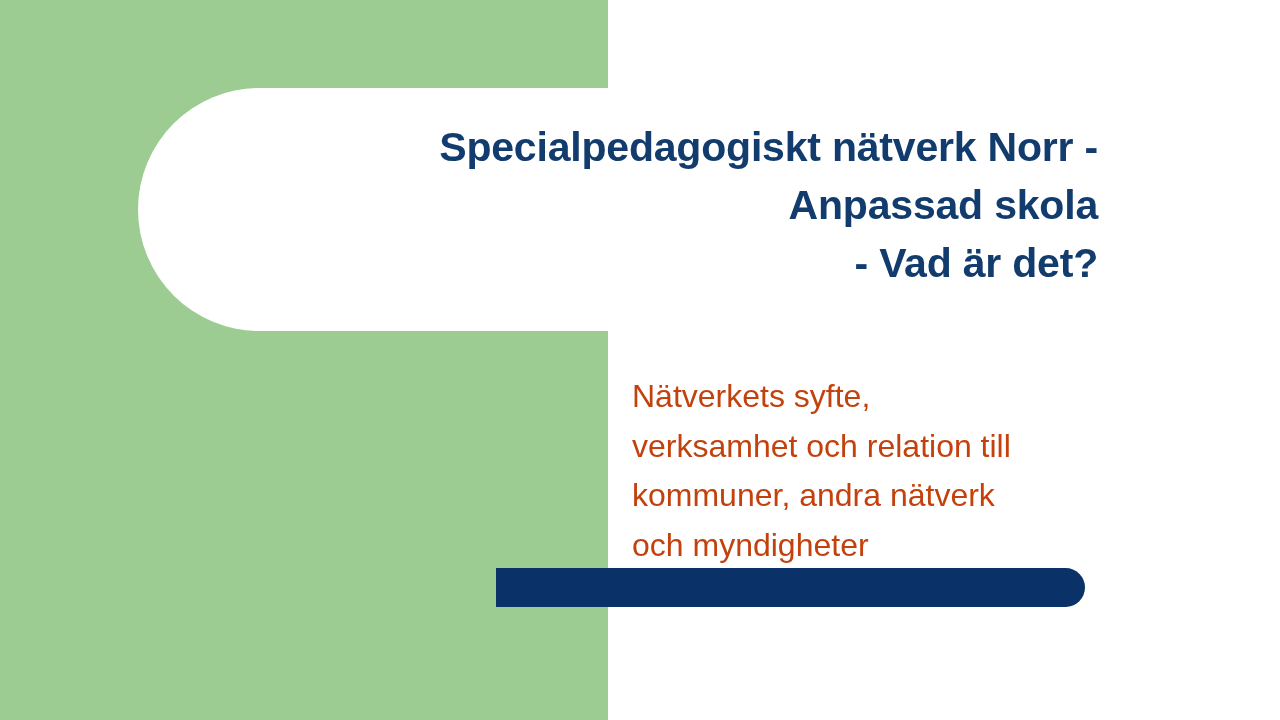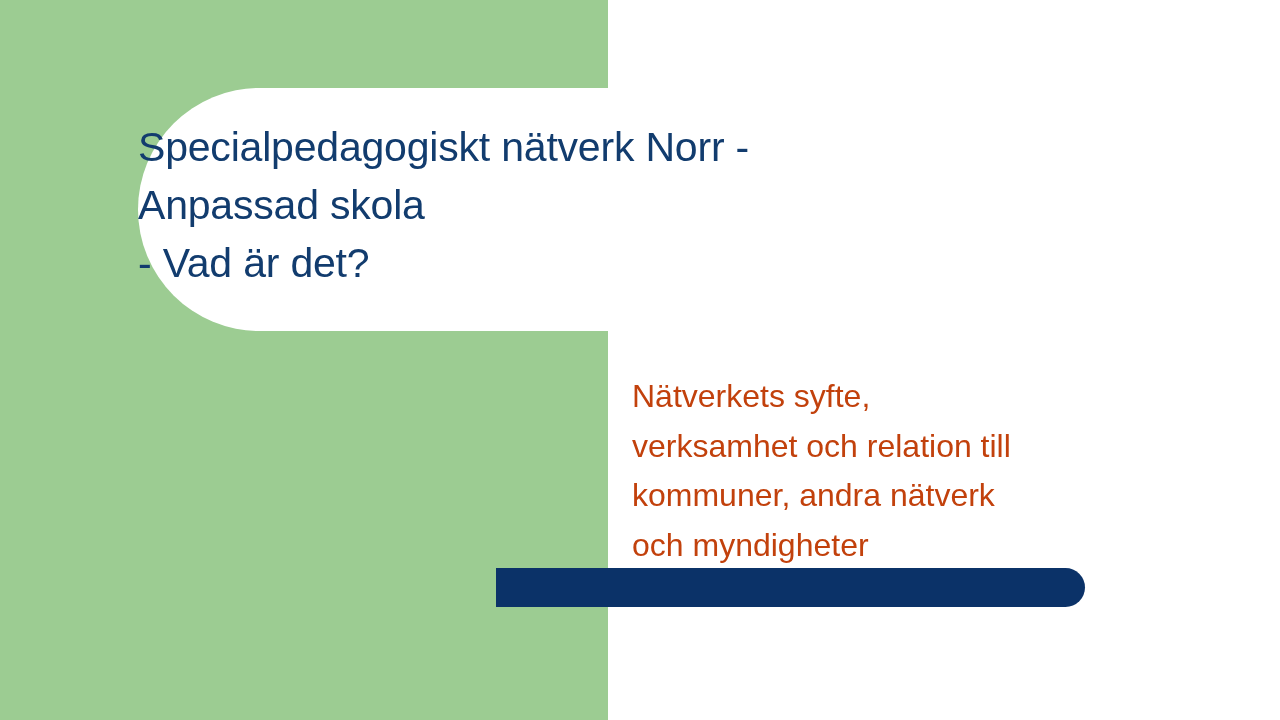--- a/index.html
+++ b/index.html
@@ -36,24 +36,24 @@
     height: 243px;
     background: #ffffff;
     border-top-left-radius: 122px;
     border-bottom-left-radius: 122px;
   }
   .title-text {
     position: absolute;
     left: 138px;
     top: 118px;
     width: 960px;
-    text-align: left;
+    text-align: right;
     color: #123c6e;
     font-size: 41px;
-    font-weight: normal;
+    font-weight: bold;
     line-height: 1.42;
     letter-spacing: -0.2px;
     white-space: pre-line;
   }
   .subtitle-text {
     position: absolute;
     left: 632px;
     top: 372px;
     width: 470px;
     color: #c2410c;

